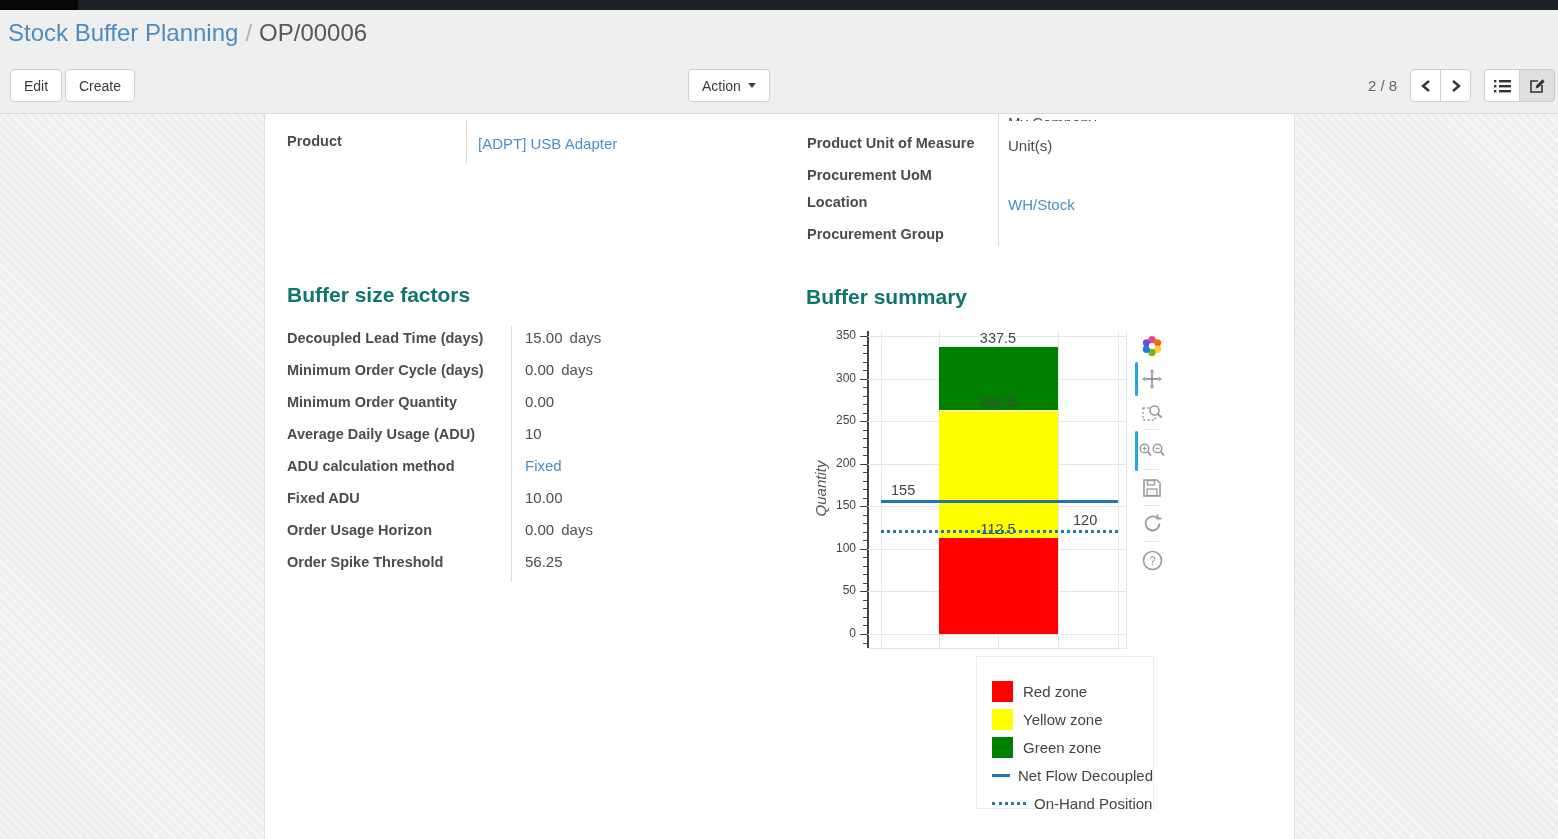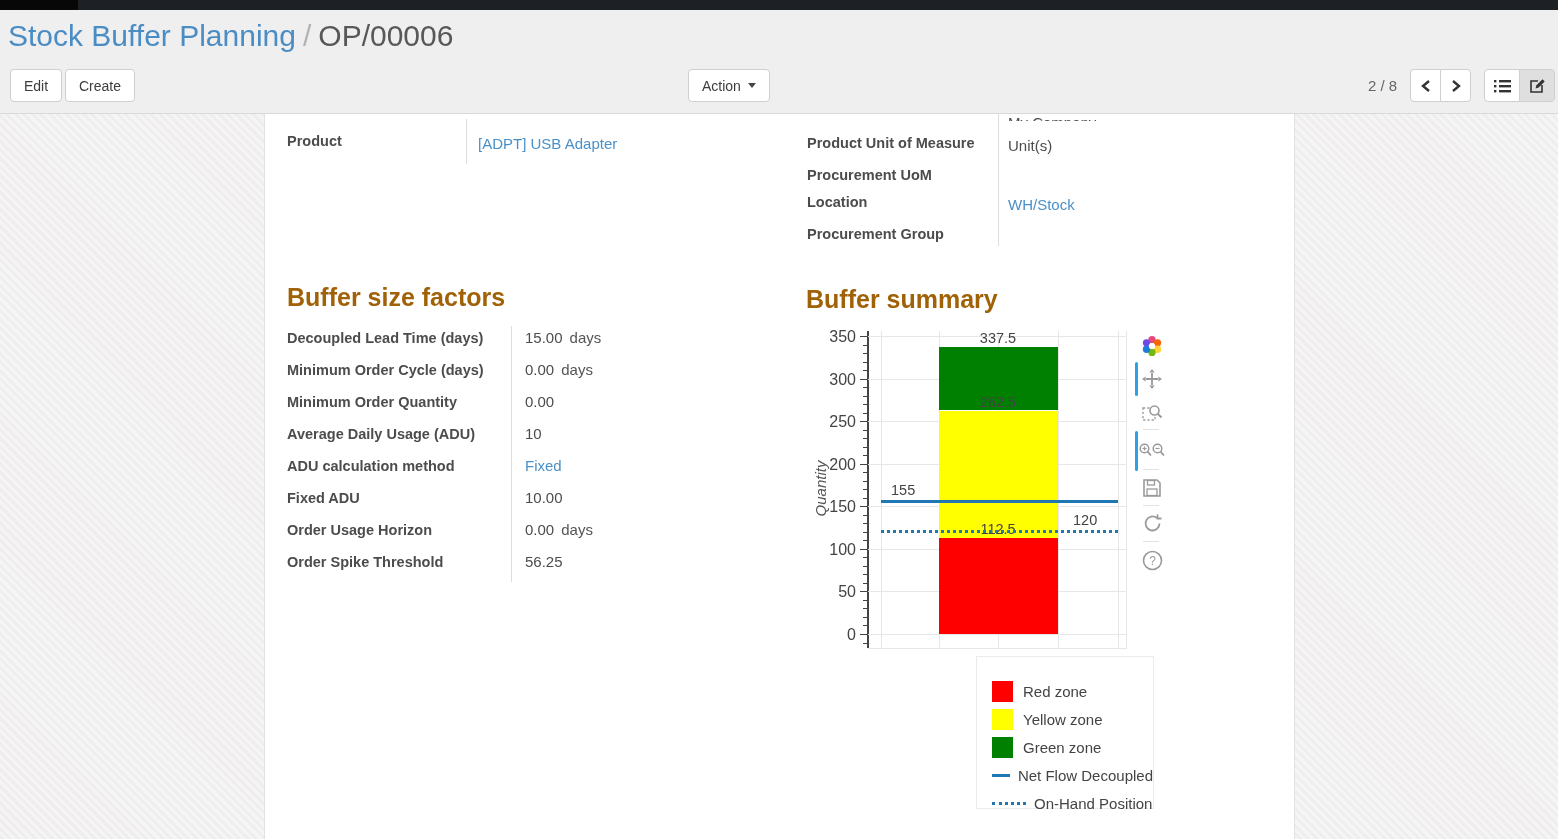--- a/index.html
+++ b/index.html
@@ -4,21 +4,21 @@
 <style>
   * { box-sizing: border-box; margin: 0; padding: 0; }
   body { font-family: "Liberation Sans", sans-serif; background:#f0efef; }
   .stage { position:relative; width:1558px; height:839px; overflow:hidden; background:#f0efef; }
 
   
   .navbar { position:absolute; left:0; top:0; width:100%; height:10px; background:#1d2126; }
   .navbar-left { position:absolute; left:0; top:0; width:78px; height:10px; background:#070707; }
 
   
-  .breadcrumb { position:absolute; left:8px; top:19px; font-size:30px; white-space:nowrap; }
+  .breadcrumb { position:absolute; left:8px; top:19px; font-size:24px; white-space:nowrap; }
   .bc-link { color:#4a8cc4; cursor:pointer; }
   .bc-sep { color:#b3b3b3; margin:0 7px; }
   .bc-current { color:#585858; }
 
   
   .btn { position:absolute; height:33px; background:#fff; border:1px solid #cfcfcf; border-radius:4px;
          font-size:14px; color:#3c3c3c; display:flex; align-items:center; justify-content:center;
          padding:0 13px; cursor:pointer; }
   .caret { display:inline-block; width:0; height:0; border-left:4px solid transparent;
            border-right:4px solid transparent; border-top:5px solid #444; margin-left:7px; }
@@ -39,35 +39,35 @@
            border-left:1px solid #e2e2e2; border-right:1px solid #e2e2e2; }
 
   .field-label { font-weight:bold; font-size:14.5px; color:#4c4c4c; white-space:nowrap; }
   .field-value { font-size:15px; color:#4c4c4c; }
   .link { color:#4a90c9; cursor:pointer; }
   .vsep { position:absolute; border-left:1px solid #ddd; }
 
   .clip-row { position:absolute; left:743px; top:0; height:7px; width:200px; overflow:hidden; }
   .clip-row span { display:inline-block; margin-top:-13px; font-size:15px; color:#4c4c4c; }
 
-  .section-title { position:absolute; font-size:25px; font-weight:bold; color:#a16207; white-space:nowrap; }
+  .section-title { position:absolute; font-size:21px; font-weight:bold; color:#0f766e; white-space:nowrap; }
 
   
   .factors { position:absolute; left:22px; top:212px; width:505px; }
   .factor-row { display:flex; min-height:32px; }
   .factor-row.tall { min-height:55px; }
   .factor-label { width:224px; padding-top:4px; font-weight:bold; font-size:14.5px; color:#4c4c4c; }
   .factor-value { width:260px; border-left:1px solid #ddd; padding:3px 0 0 13px; font-size:15px; color:#4c4c4c; }
   .factor-value .unit { margin-left:7px; color:#555; }
 
   
   .chart { position:absolute; left:546px; top:215px; width:440px; height:495px; }
   .ytitle { position:absolute; left:-56px; top:151px; width:130px; text-align:center;
             transform:rotate(-90deg); font-style:italic; font-size:15px; color:#555; }
-  .tick-label { position:absolute; left:0; width:45px; text-align:right; font-size:16px; color:#444; }
+  .tick-label { position:absolute; left:0; width:45px; text-align:right; font-size:12px; color:#444; }
   .axis-y { position:absolute; left:56px; top:2px; width:2px; height:317px; background:#444; }
   .gl-h { position:absolute; left:57px; width:258px; height:1px; background:#e7e7e7; }
   .gl-v { position:absolute; top:2px; width:1px; height:317px; background:#e7e7e7; }
   .edge-r { position:absolute; left:315px; top:2px; width:1px; height:318px; background:#e7e7e7; }
   .edge-b { position:absolute; left:57px; top:319px; width:259px; height:1px; background:#e7e7e7; }
   .tick { position:absolute; height:1px; background:#444; }
   .tick.major { left:49px; width:7px; }
   .tick.minor { left:52px; width:4px; }
   .zone { position:absolute; left:128px; width:119px; }
   .hline { position:absolute; left:70px; width:237px; height:0; }

